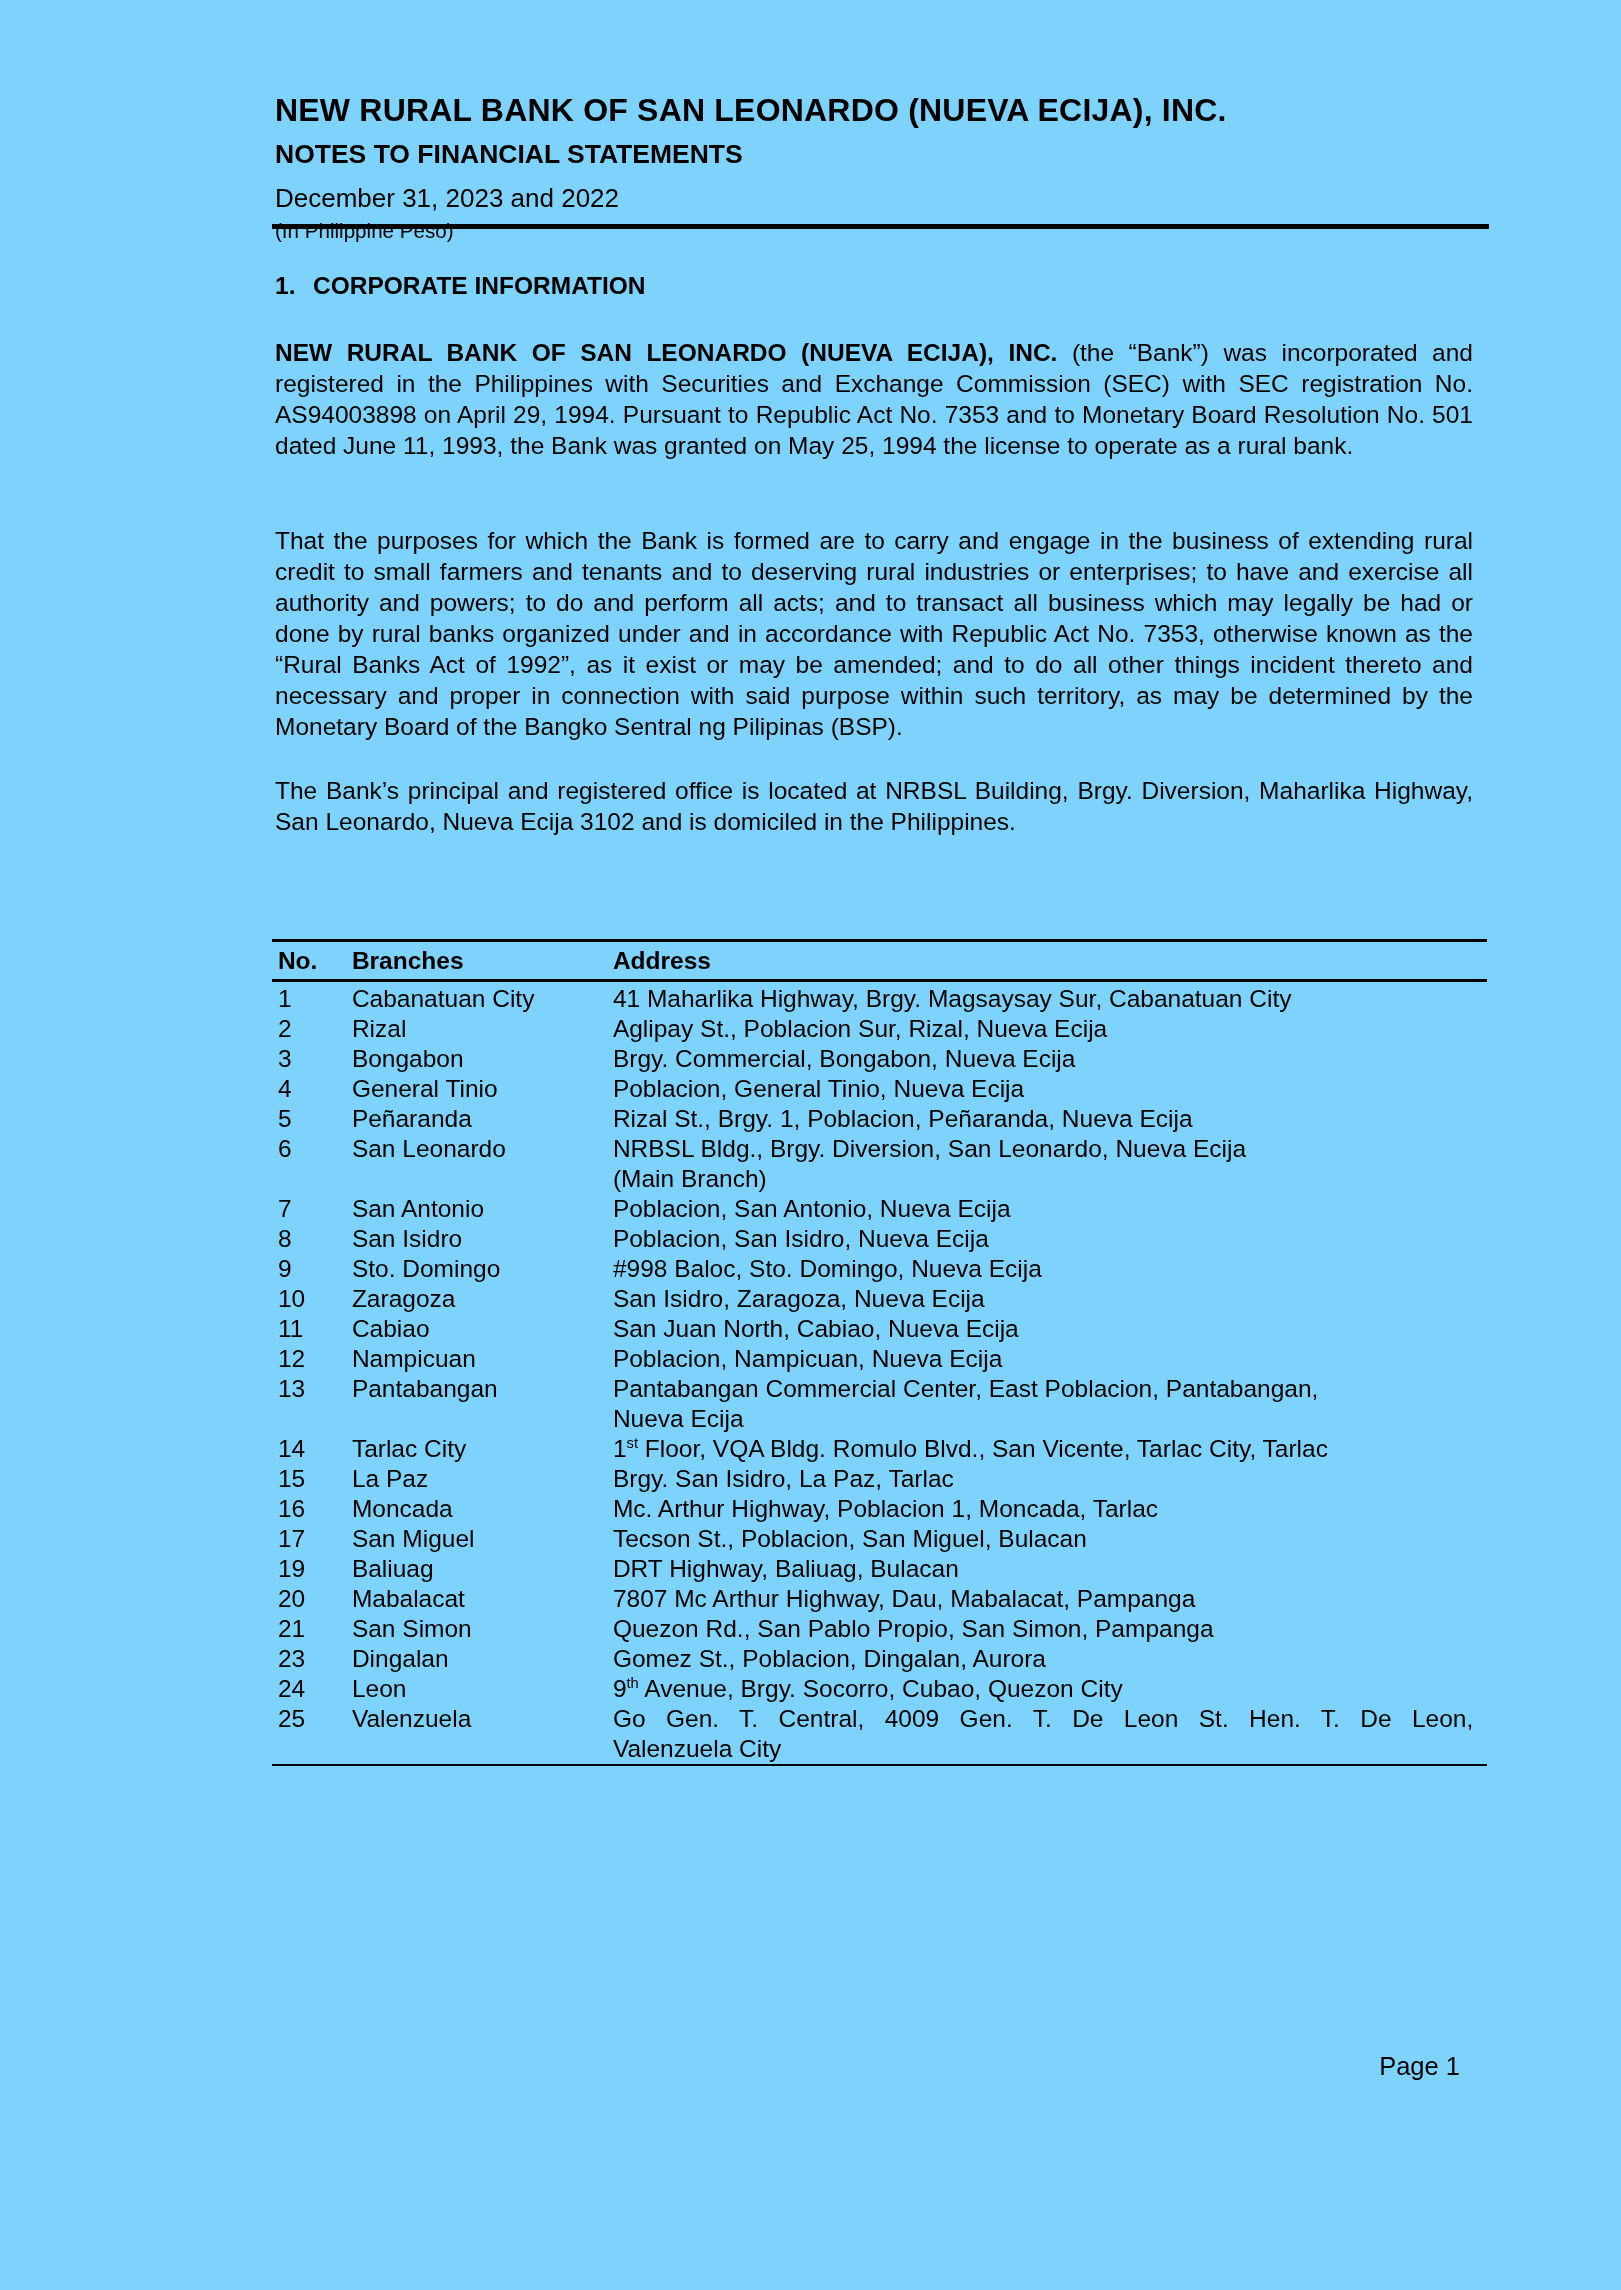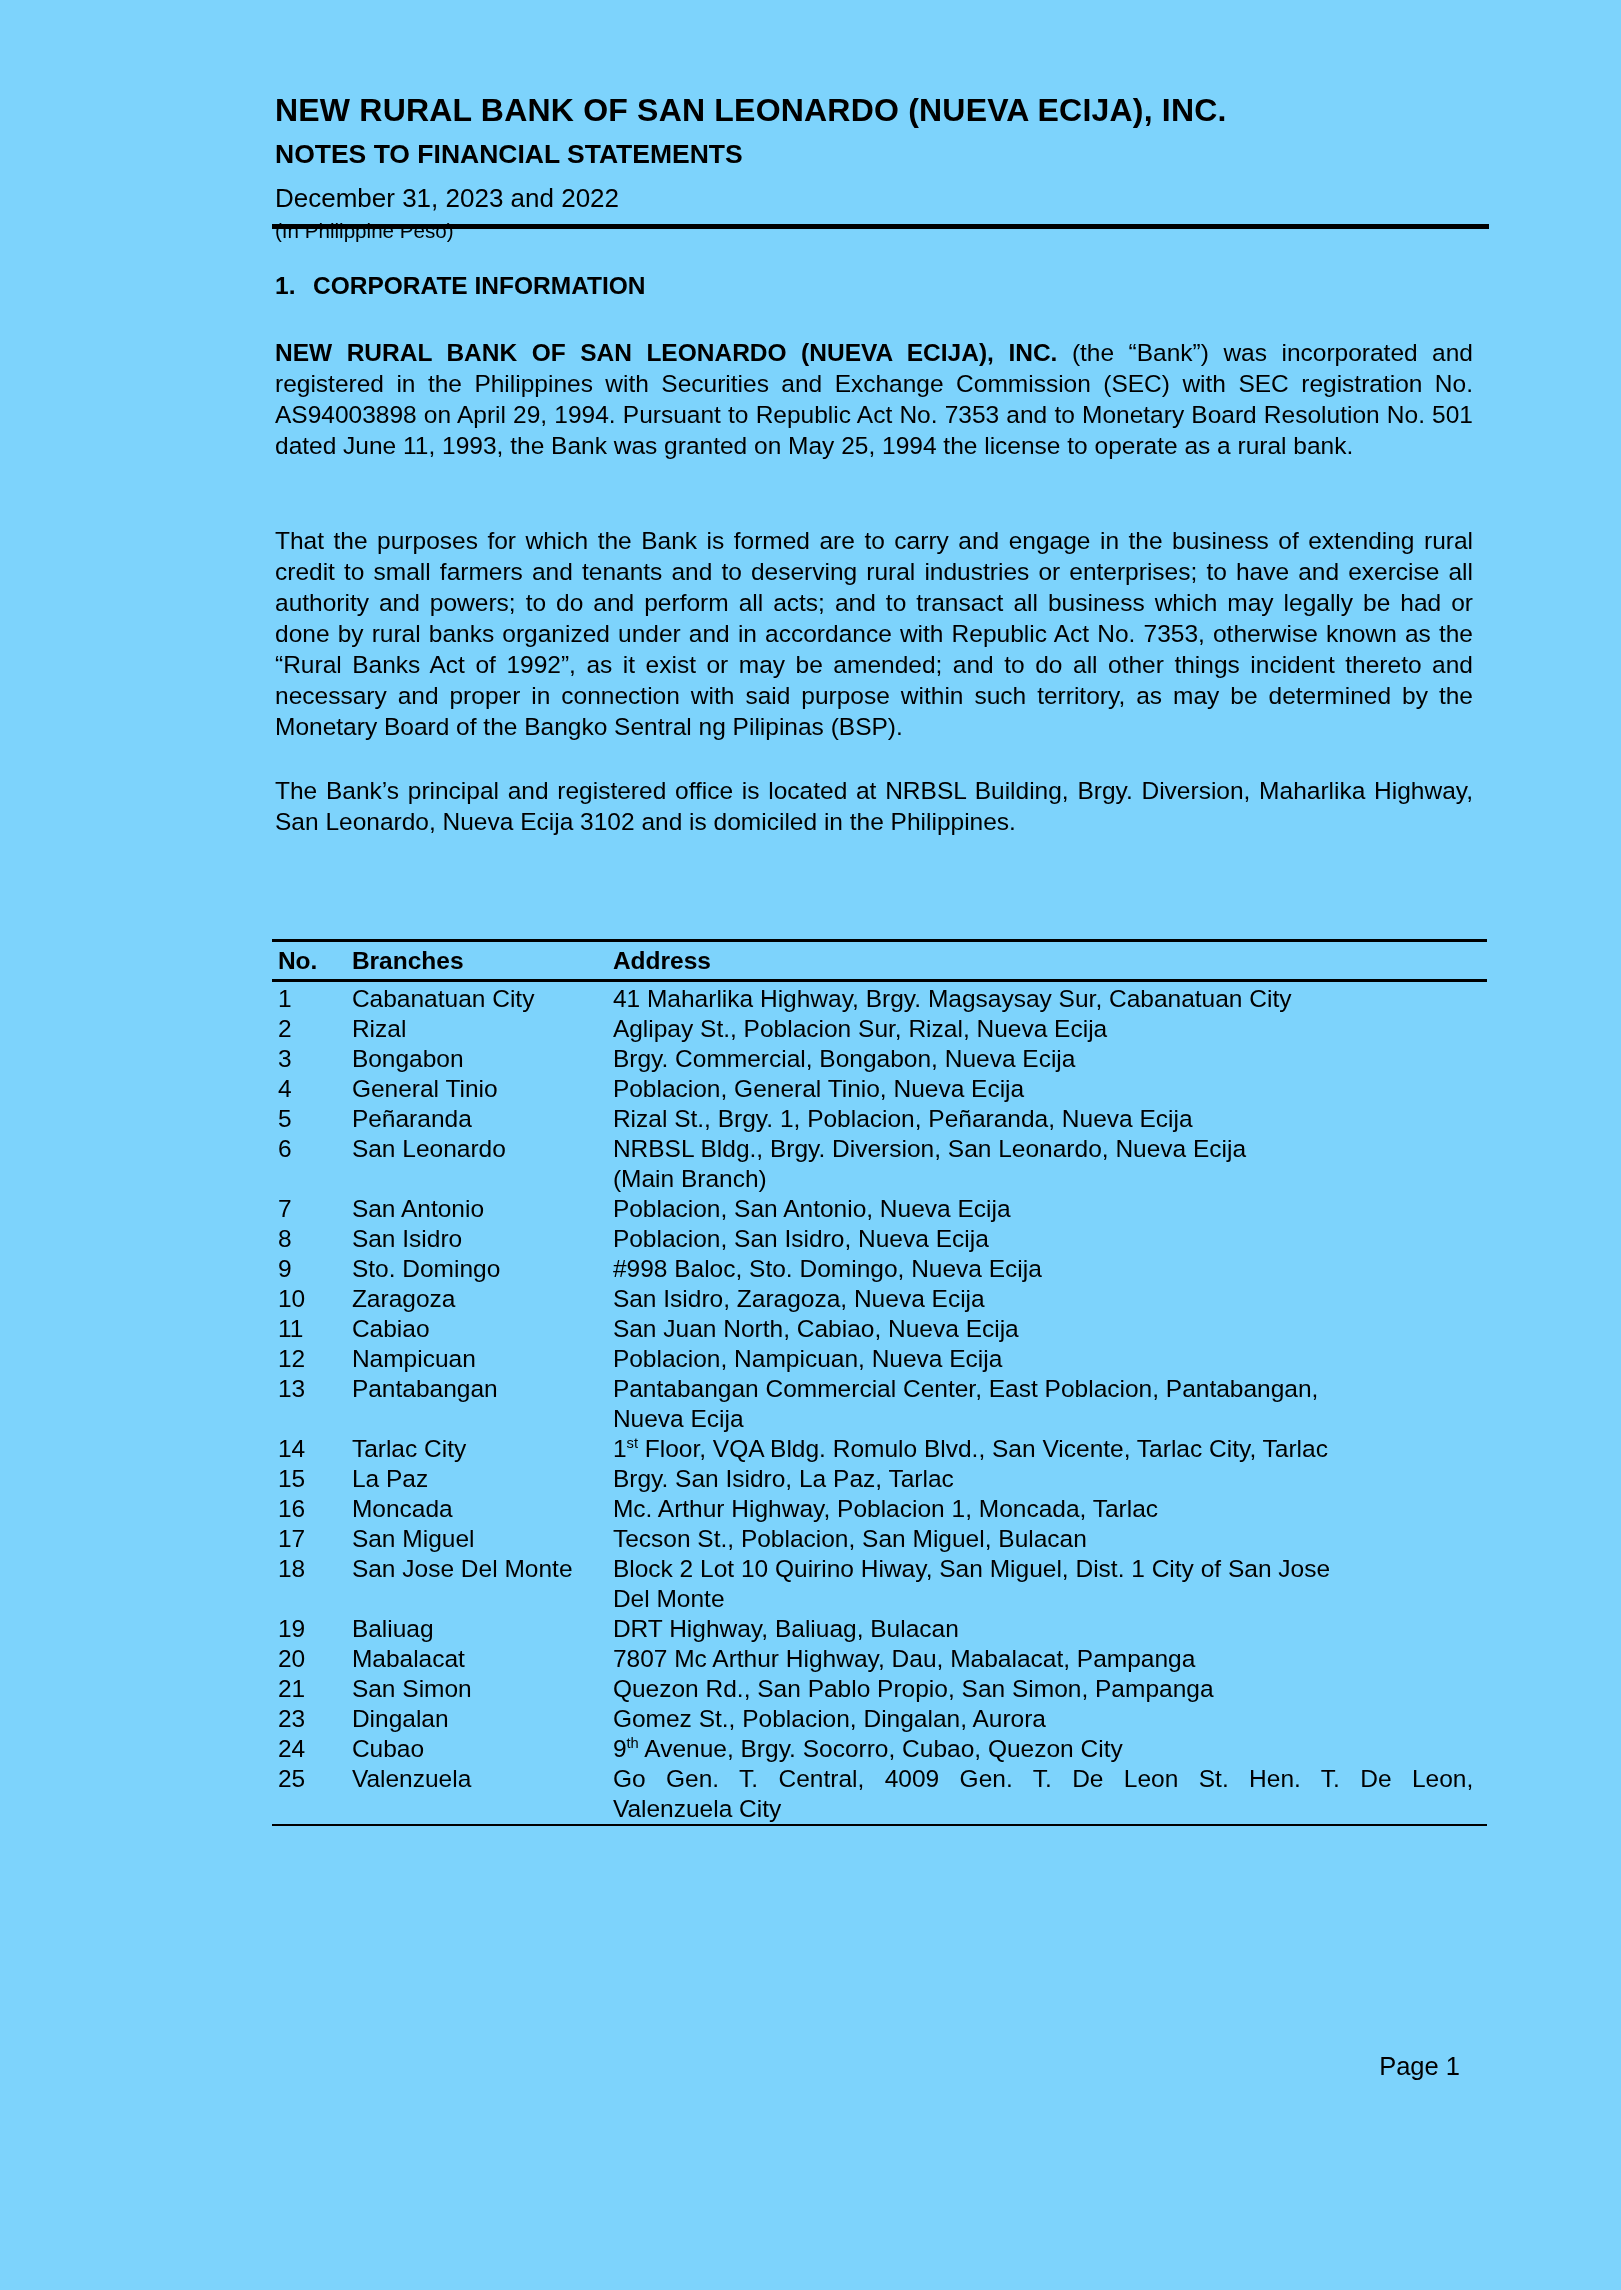--- a/index.html
+++ b/index.html
@@ -189,25 +189,20 @@
           <td class="col-no">16</td>
           <td class="col-branch">Moncada</td>
           <td class="col-address">Mc. Arthur Highway, Poblacion 1, Moncada, Tarlac</td>
         </tr>
         <tr>
           <td class="col-no">17</td>
           <td class="col-branch">San Miguel</td>
           <td class="col-address">Tecson St., Poblacion, San Miguel, Bulacan</td>
         </tr>
         <tr>
-          <td class="col-no">18</td>
-          <td class="col-branch">San Jose Del Monte</td>
-          <td class="col-address">Block 2 Lot 10 Quirino Hiway, San Miguel, Dist. 1 City of San Jose<br>Del Monte</td>
-        </tr>
-        <tr>
           <td class="col-no">19</td>
           <td class="col-branch">Baliuag</td>
           <td class="col-address">DRT Highway, Baliuag, Bulacan</td>
         </tr>
         <tr>
           <td class="col-no">20</td>
           <td class="col-branch">Mabalacat</td>
           <td class="col-address">7807 Mc Arthur Highway, Dau, Mabalacat, Pampanga</td>
         </tr>
         <tr>
@@ -215,21 +210,21 @@
           <td class="col-branch">San Simon</td>
           <td class="col-address">Quezon Rd., San Pablo Propio, San Simon, Pampanga</td>
         </tr>
         <tr>
           <td class="col-no">23</td>
           <td class="col-branch">Dingalan</td>
           <td class="col-address">Gomez St., Poblacion, Dingalan, Aurora</td>
         </tr>
         <tr>
           <td class="col-no">24</td>
-          <td class="col-branch">Cubao</td>
+          <td class="col-branch">Leon</td>
           <td class="col-address">9<sup>th</sup> Avenue, Brgy. Socorro, Cubao, Quezon City</td>
         </tr>
         <tr>
           <td class="col-no">25</td>
           <td class="col-branch">Valenzuela</td>
           <td class="col-address"><span class="jline">Go Gen. T. Central, 4009 Gen. T. De Leon St. Hen. T. De Leon,</span>Valenzuela City</td>
         </tr>
       </tbody>
   </table>
 

